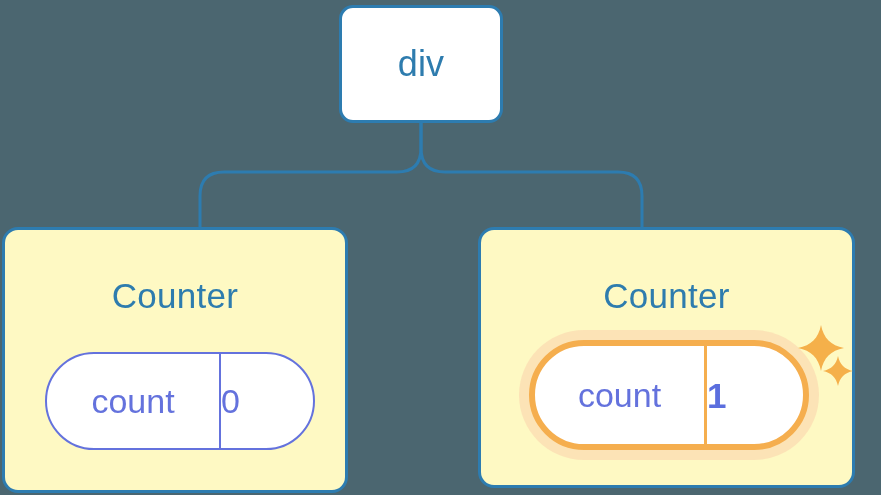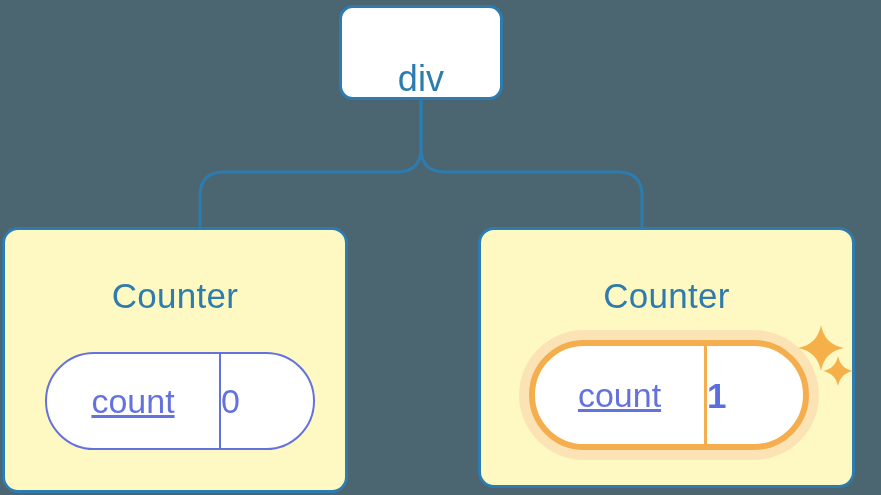--- a/index.html
+++ b/index.html
@@ -29,27 +29,27 @@
     height: 495px;
     pointer-events: none;
   }
 
   
   .node-root {
     position: absolute;
     left: 339px;
     top: 5px;
     width: 164px;
-    height: 95px;
+    height: 118px;
     background: #ffffff;
     border: 3px solid #2d7cb0;
     border-radius: 14px;
     box-sizing: border-box;
     display: flex;
-    align-items: flex-end;
+    align-items: center;
     justify-content: center;
   }
   .node-root-label {
     font-size: 36px;
     font-weight: 400;
     color: #2e7cae;
     letter-spacing: 0.2px;
     line-height: 1;
   }
 
@@ -101,21 +101,20 @@
     display: flex;
     align-items: center;
     justify-content: center;
     box-sizing: border-box;
   }
   .pill-key-text {
     font-size: 34px;
     font-weight: 400;
     color: #6472dd;
     line-height: 1;
-    text-decoration: underline;
   }
   .pill-val-text {
     font-size: 34px;
     font-weight: 400;
     color: #6472dd;
     line-height: 1;
   }
 
   
   .pill-wrap-hl {

